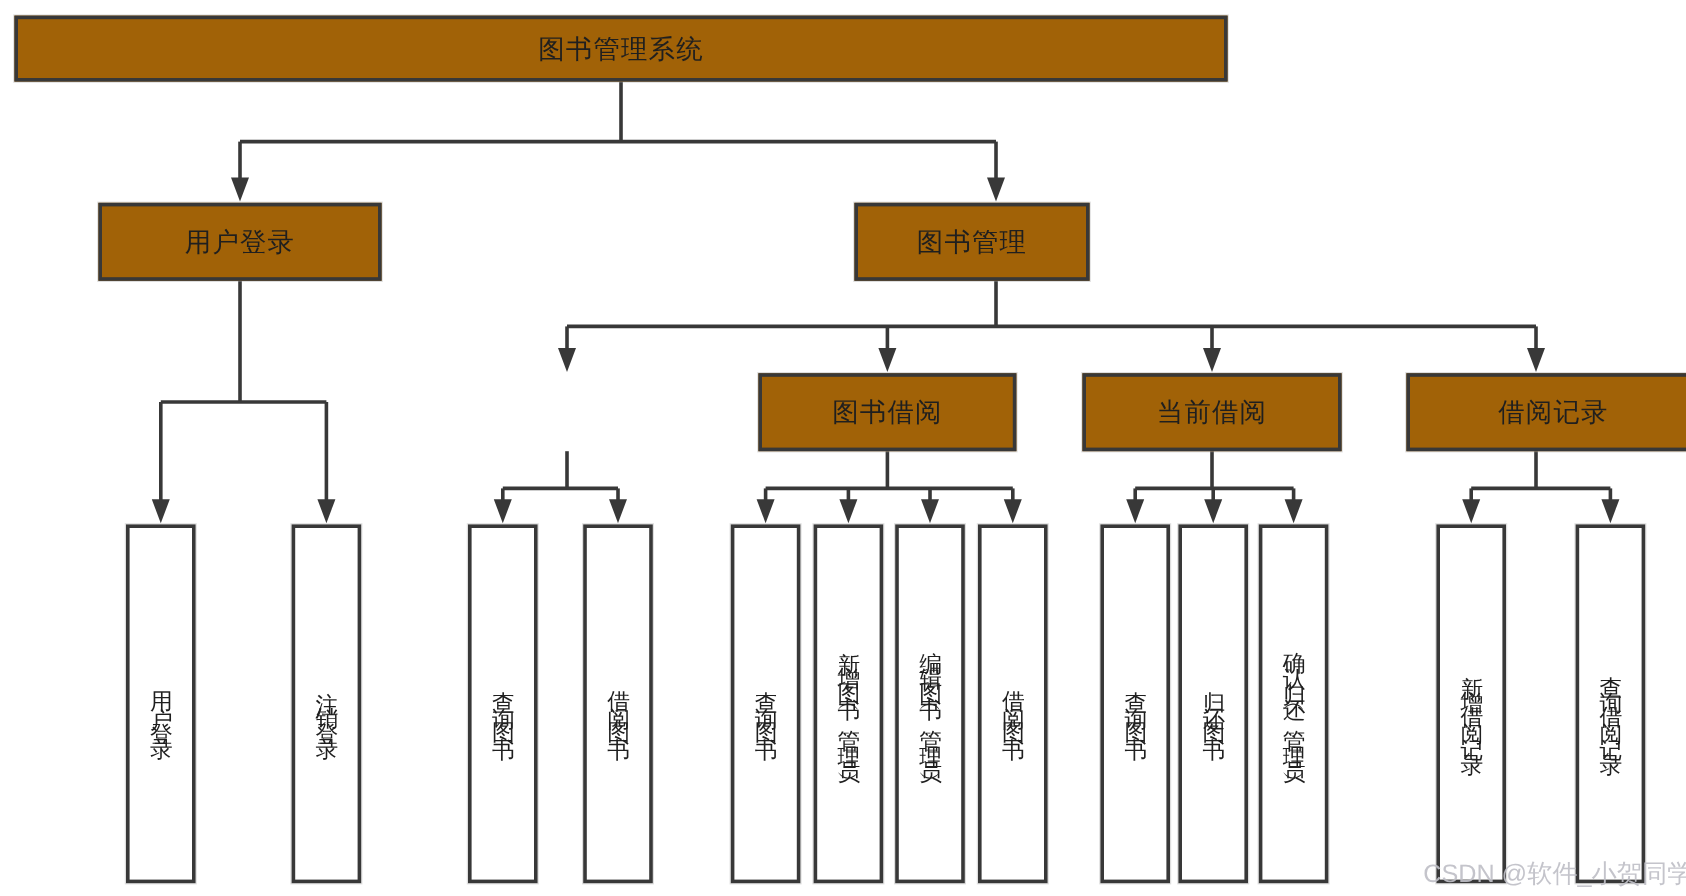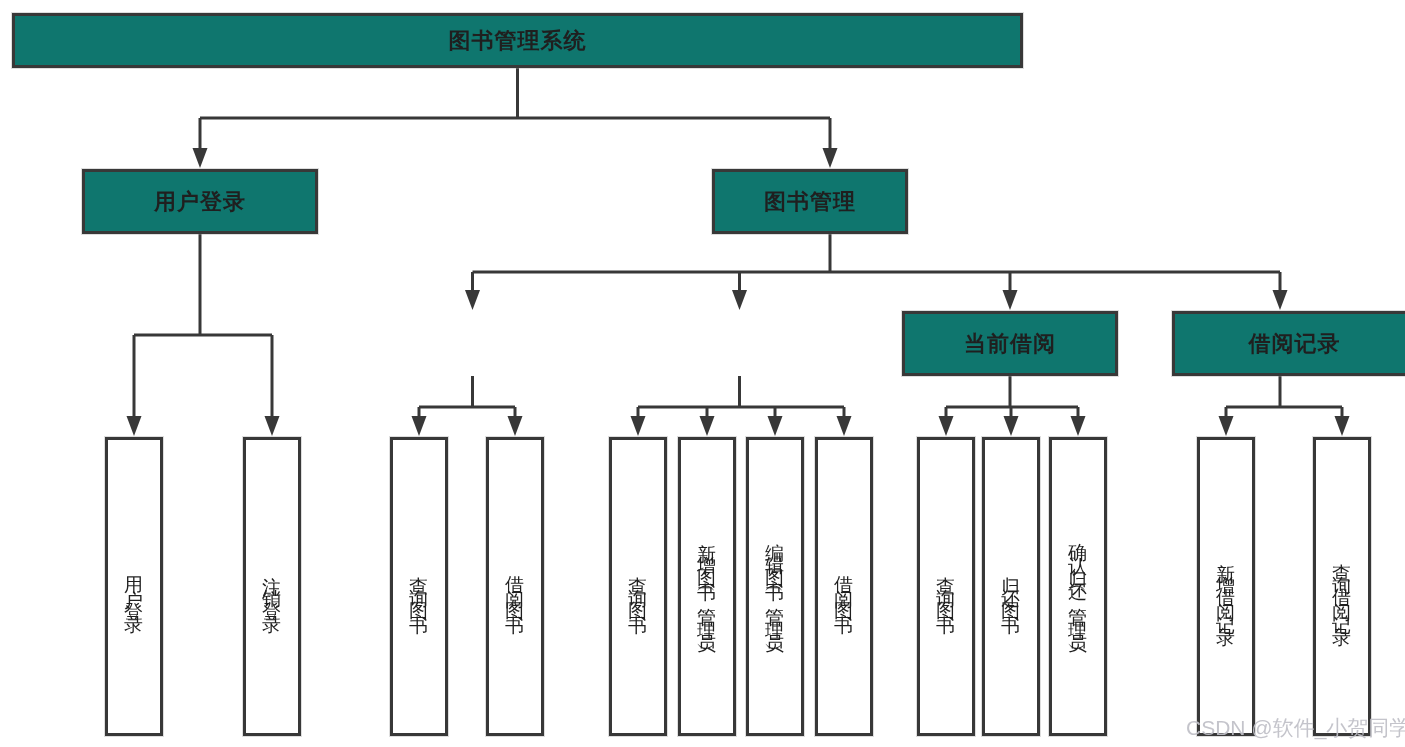--- a/index.html
+++ b/index.html
@@ -18,27 +18,26 @@
   #connectors {
     position: absolute;
     left: 0;
     top: 0;
     z-index: 1;
   }
   .node {
     position: absolute;
     box-sizing: border-box;
     border: 3px solid #383838;
-    background: #0f766e;
+    background: #a16207;
     display: flex;
     align-items: center;
     justify-content: center;
     z-index: 2;
     box-shadow: 0 0 0 1px rgba(160,160,160,0.35);
-    font-weight: bold;
   }
   .node .label {
     font-size: 22px;
     color: #1f1f1f;
     letter-spacing: 1px;
     white-space: nowrap;
   }
   .leaf {
     position: absolute;
     box-sizing: border-box;
@@ -149,20 +148,23 @@
     <span class="label">图书管理系统</span>
   </div>
 
   <div class="node" style="left:82px; top:169px; width:236px; height:65px;">
     <span class="label">用户登录</span>
   </div>
   <div class="node" style="left:712px; top:169px; width:196px; height:65px;">
     <span class="label">图书管理</span>
   </div>
 
+  <div class="node" style="left:632px; top:311px; width:215px; height:65px;">
+    <span class="label">图书借阅</span>
+  </div>
   <div class="node" style="left:902px; top:311px; width:216px; height:65px;align-items:center;">
     <span class="label">当前借阅</span>
   </div>
   <div class="node" style="left:1172px; top:311px; width:245px; height:65px;">
     <span class="label">借阅记录</span>
   </div>
 
   <div class="leaf" style="left:105px;">
     <span class="vlabel">用户登录</span>
   </div>

